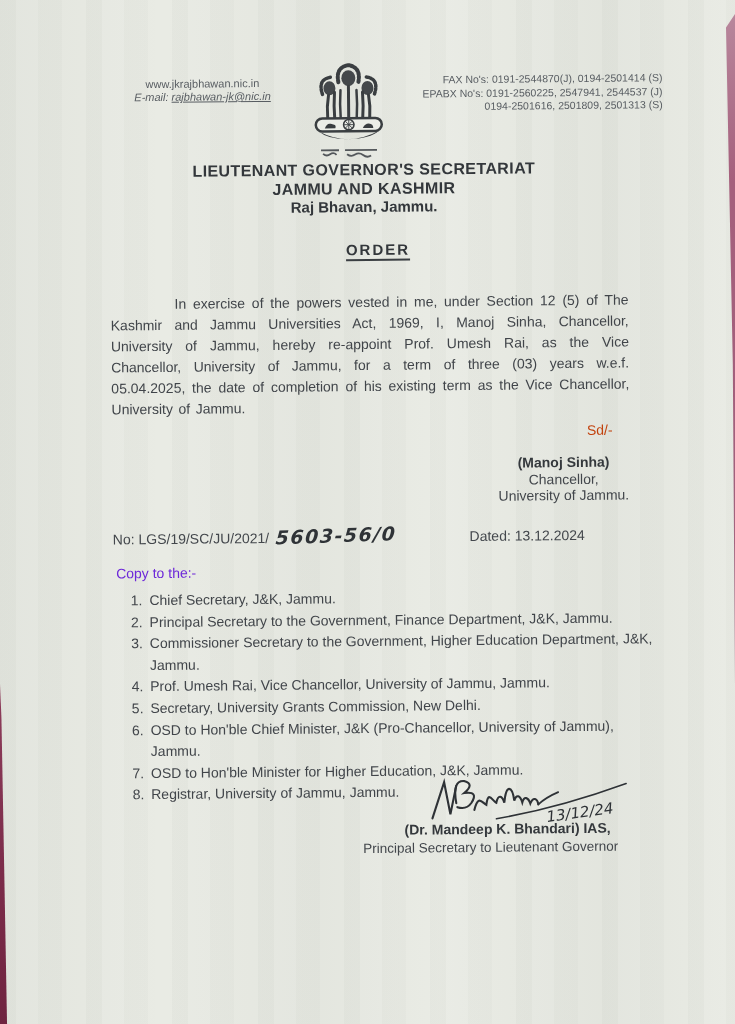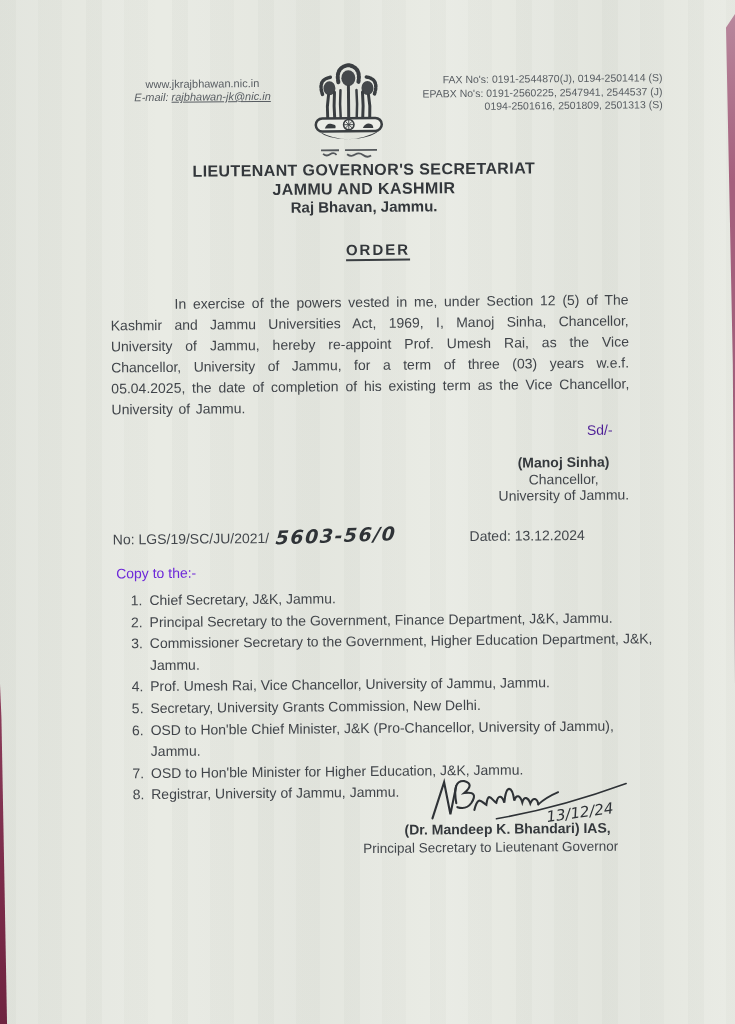--- a/index.html
+++ b/index.html
@@ -47,21 +47,21 @@
   .order-heading span{
     font-weight:bold;font-size:15px;letter-spacing:2px;color:#33373b;
     border-bottom:2px solid #3a3e42;padding-bottom:1px;margin-left:27px;
   }
   
   .body-para{
     left:113px;top:292px;width:518px;
     font-size:14px;line-height:21px;text-align:justify;text-indent:64px;
     word-spacing:1.6px;color:#41454a;
   }
-  .sd-line{left:556px;top:424px;width:90px;text-align:center;font-size:14px;color:#4c1d95;}
+  .sd-line{left:556px;top:424px;width:90px;text-align:center;font-size:14px;color:#c2410c;}
   .authority{left:462px;top:456px;width:205px;text-align:center;font-size:14px;line-height:16.5px;color:#43474c;}
   .authority .auth-name{font-weight:bold;color:#34383c;}
   
   .ref-row{left:113px;top:524px;width:518px;display:flex;align-items:baseline;font-size:14px;color:#43474c;}
   .handwrite{
     display:inline-block;margin-left:7px;
     font-family:"DejaVu Sans", sans-serif;font-style:italic;font-weight:bold;
     font-size:19px;letter-spacing:1.5px;color:#2f3337;
     transform:rotate(-1.5deg) skewX(-6deg);
   }

